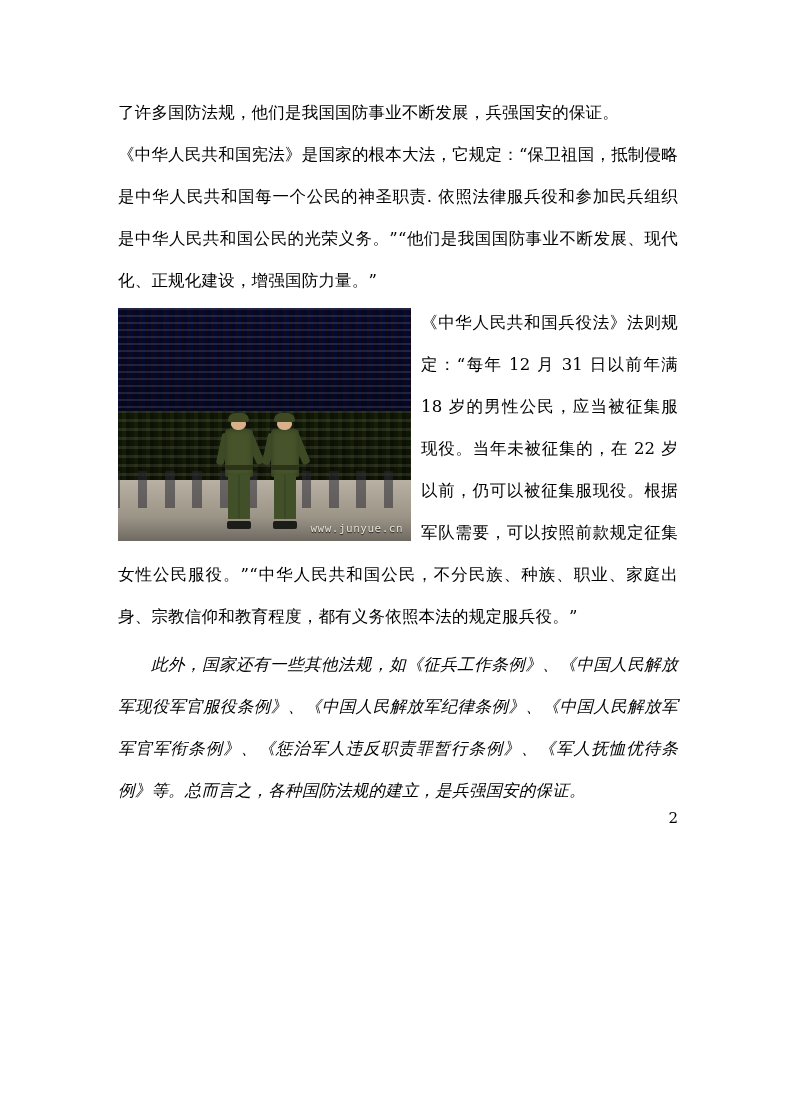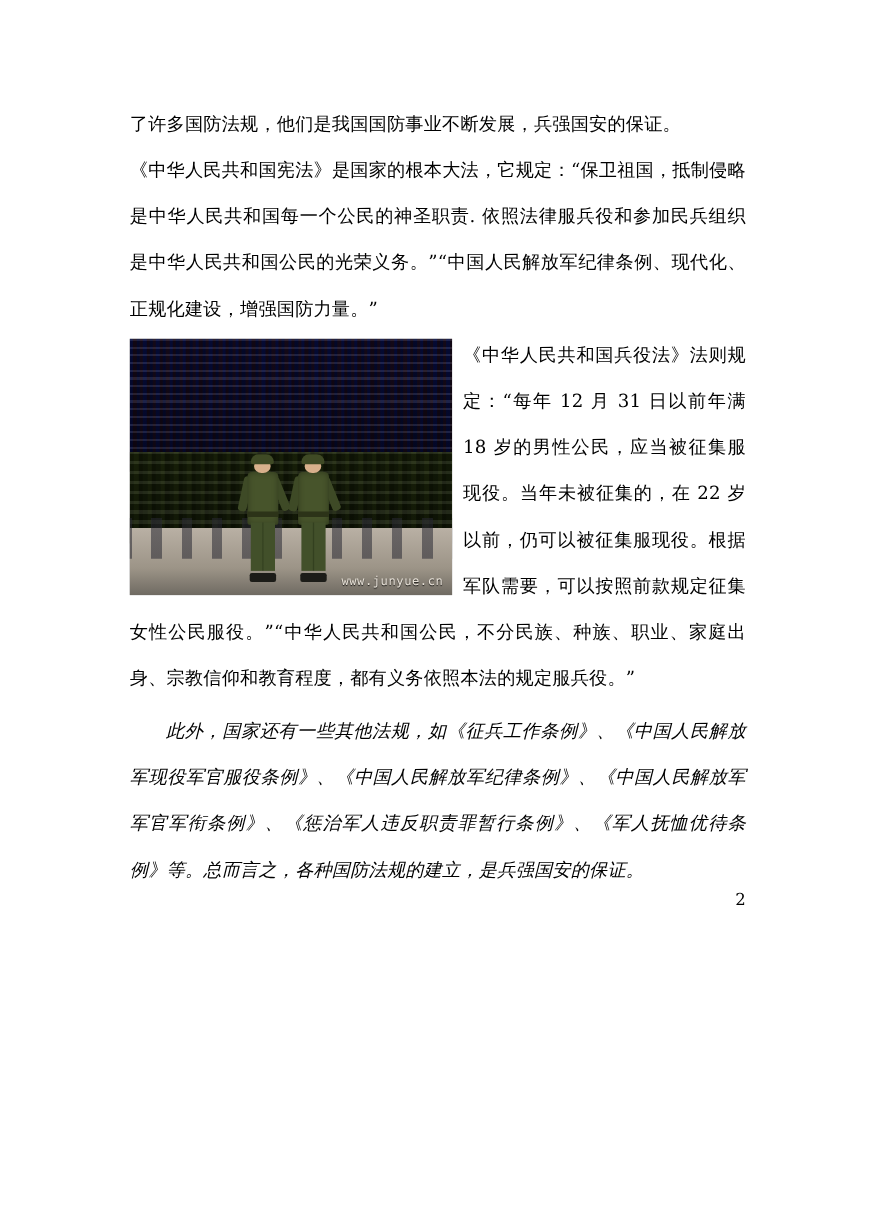--- a/index.html
+++ b/index.html
@@ -49,21 +49,21 @@
   .float-wrap {
     position: relative;
   }
   .figure {
     float: left;
     width: 293px;
     height: 233px;
     margin: 6px 10px 2px 0px;
     position: relative;
     overflow: hidden;
-    background: #404040;
+    background: #0369a1;
   }
   
   .fig-sky {
     position: absolute;
     left: 0; top: 0; width: 100%; height: 52%;
     background:
       repeating-linear-gradient(90deg,
         #22357f 0px, #22357f 3px,
         #7e2430 3px, #7e2430 6px,
         #1b2b66 6px, #1b2b66 9px,
@@ -199,21 +199,21 @@
 </style>
 </head>
 <body>
 
 <div class="page">
 
   <div class="content">
 
     <p class="para cont">了许多国防法规，他们是我国国防事业不断发展，兵强国安的保证。</p>
 
-    <p class="para cont">《中华人民共和国宪法》是国家的根本大法，它规定：“保卫祖国，抵制侵略是中华人民共和国每一个公民的神圣职责. 依照法律服兵役和参加民兵组织是中华人民共和国公民的光荣义务。”“中国人民解放军纪律条例、现代化、正规化建设，增强国防力量。”</p>
+    <p class="para cont">《中华人民共和国宪法》是国家的根本大法，它规定：“保卫祖国，抵制侵略是中华人民共和国每一个公民的神圣职责. 依照法律服兵役和参加民兵组织是中华人民共和国公民的光荣义务。”“他们是我国国防事业不断发展、现代化、正规化建设，增强国防力量。”</p>
 
     <div class="float-wrap clearfix">
       <div class="figure">
         <div class="fig-sky"></div>
         <div class="fig-ranks"></div>
         <div class="fig-ground"></div>
         <div class="fig-shadow"></div>
 
         <div class="officer a">
           <span class="arm l"></span>

